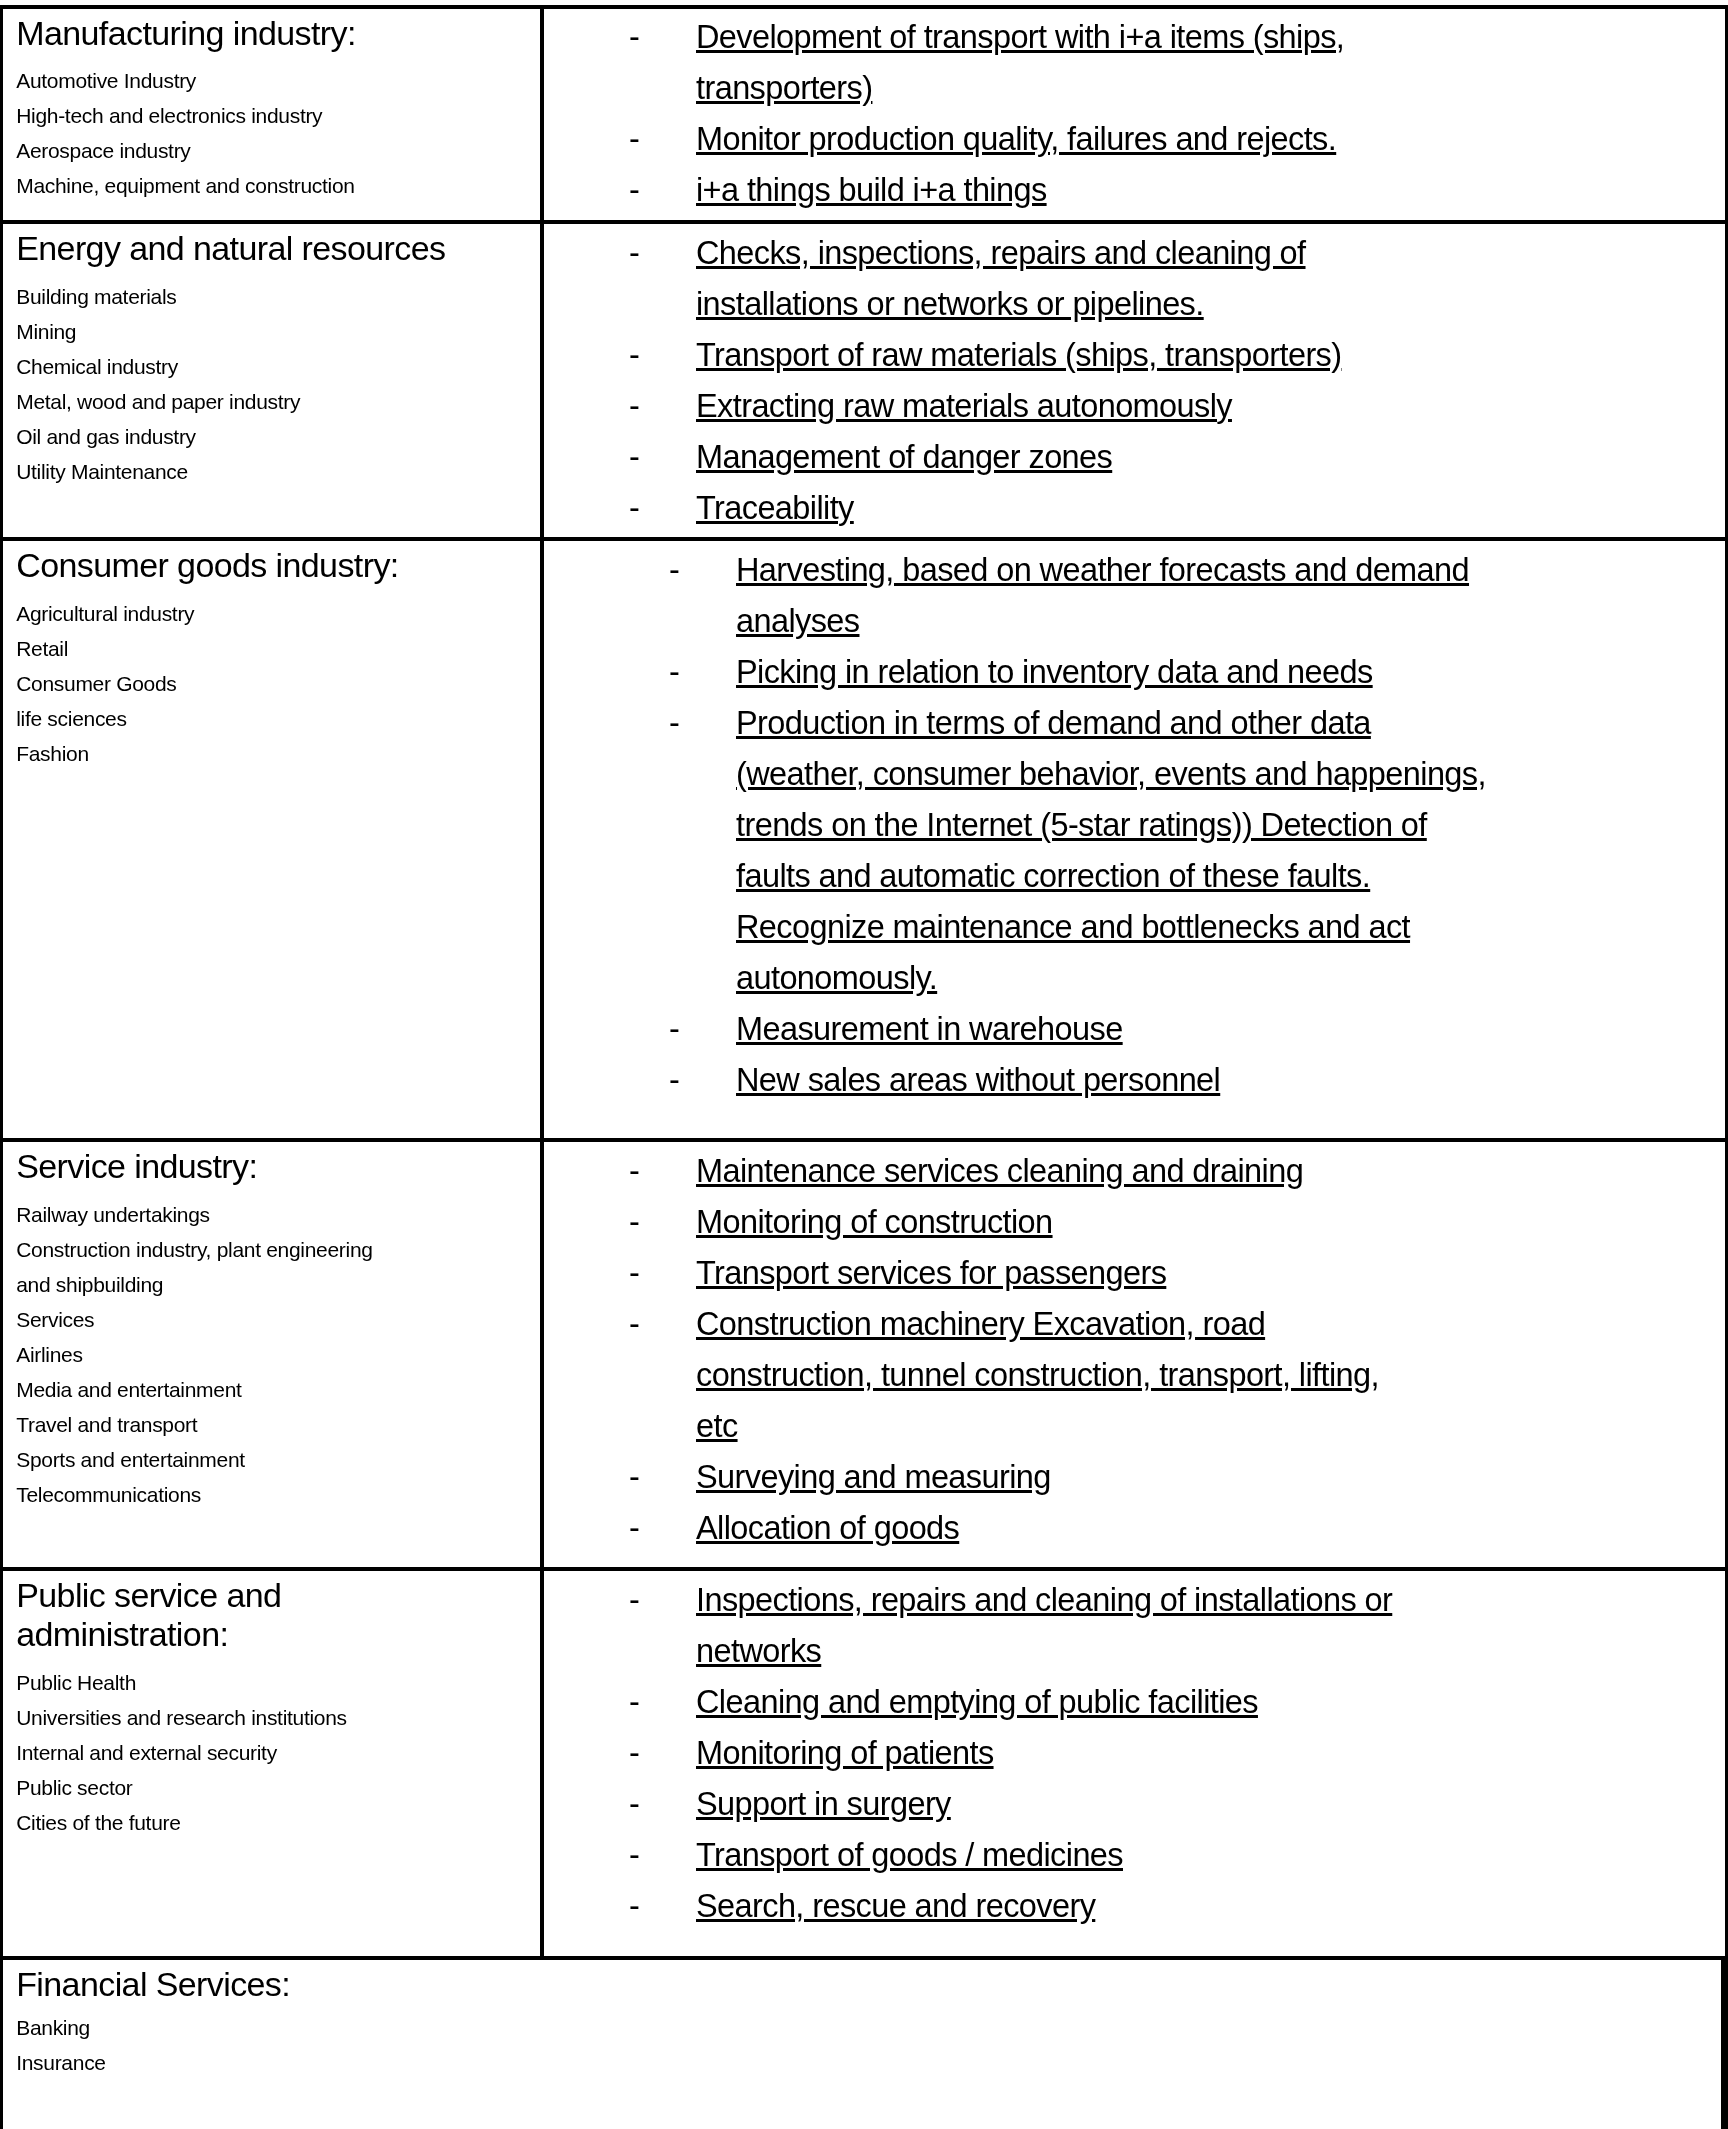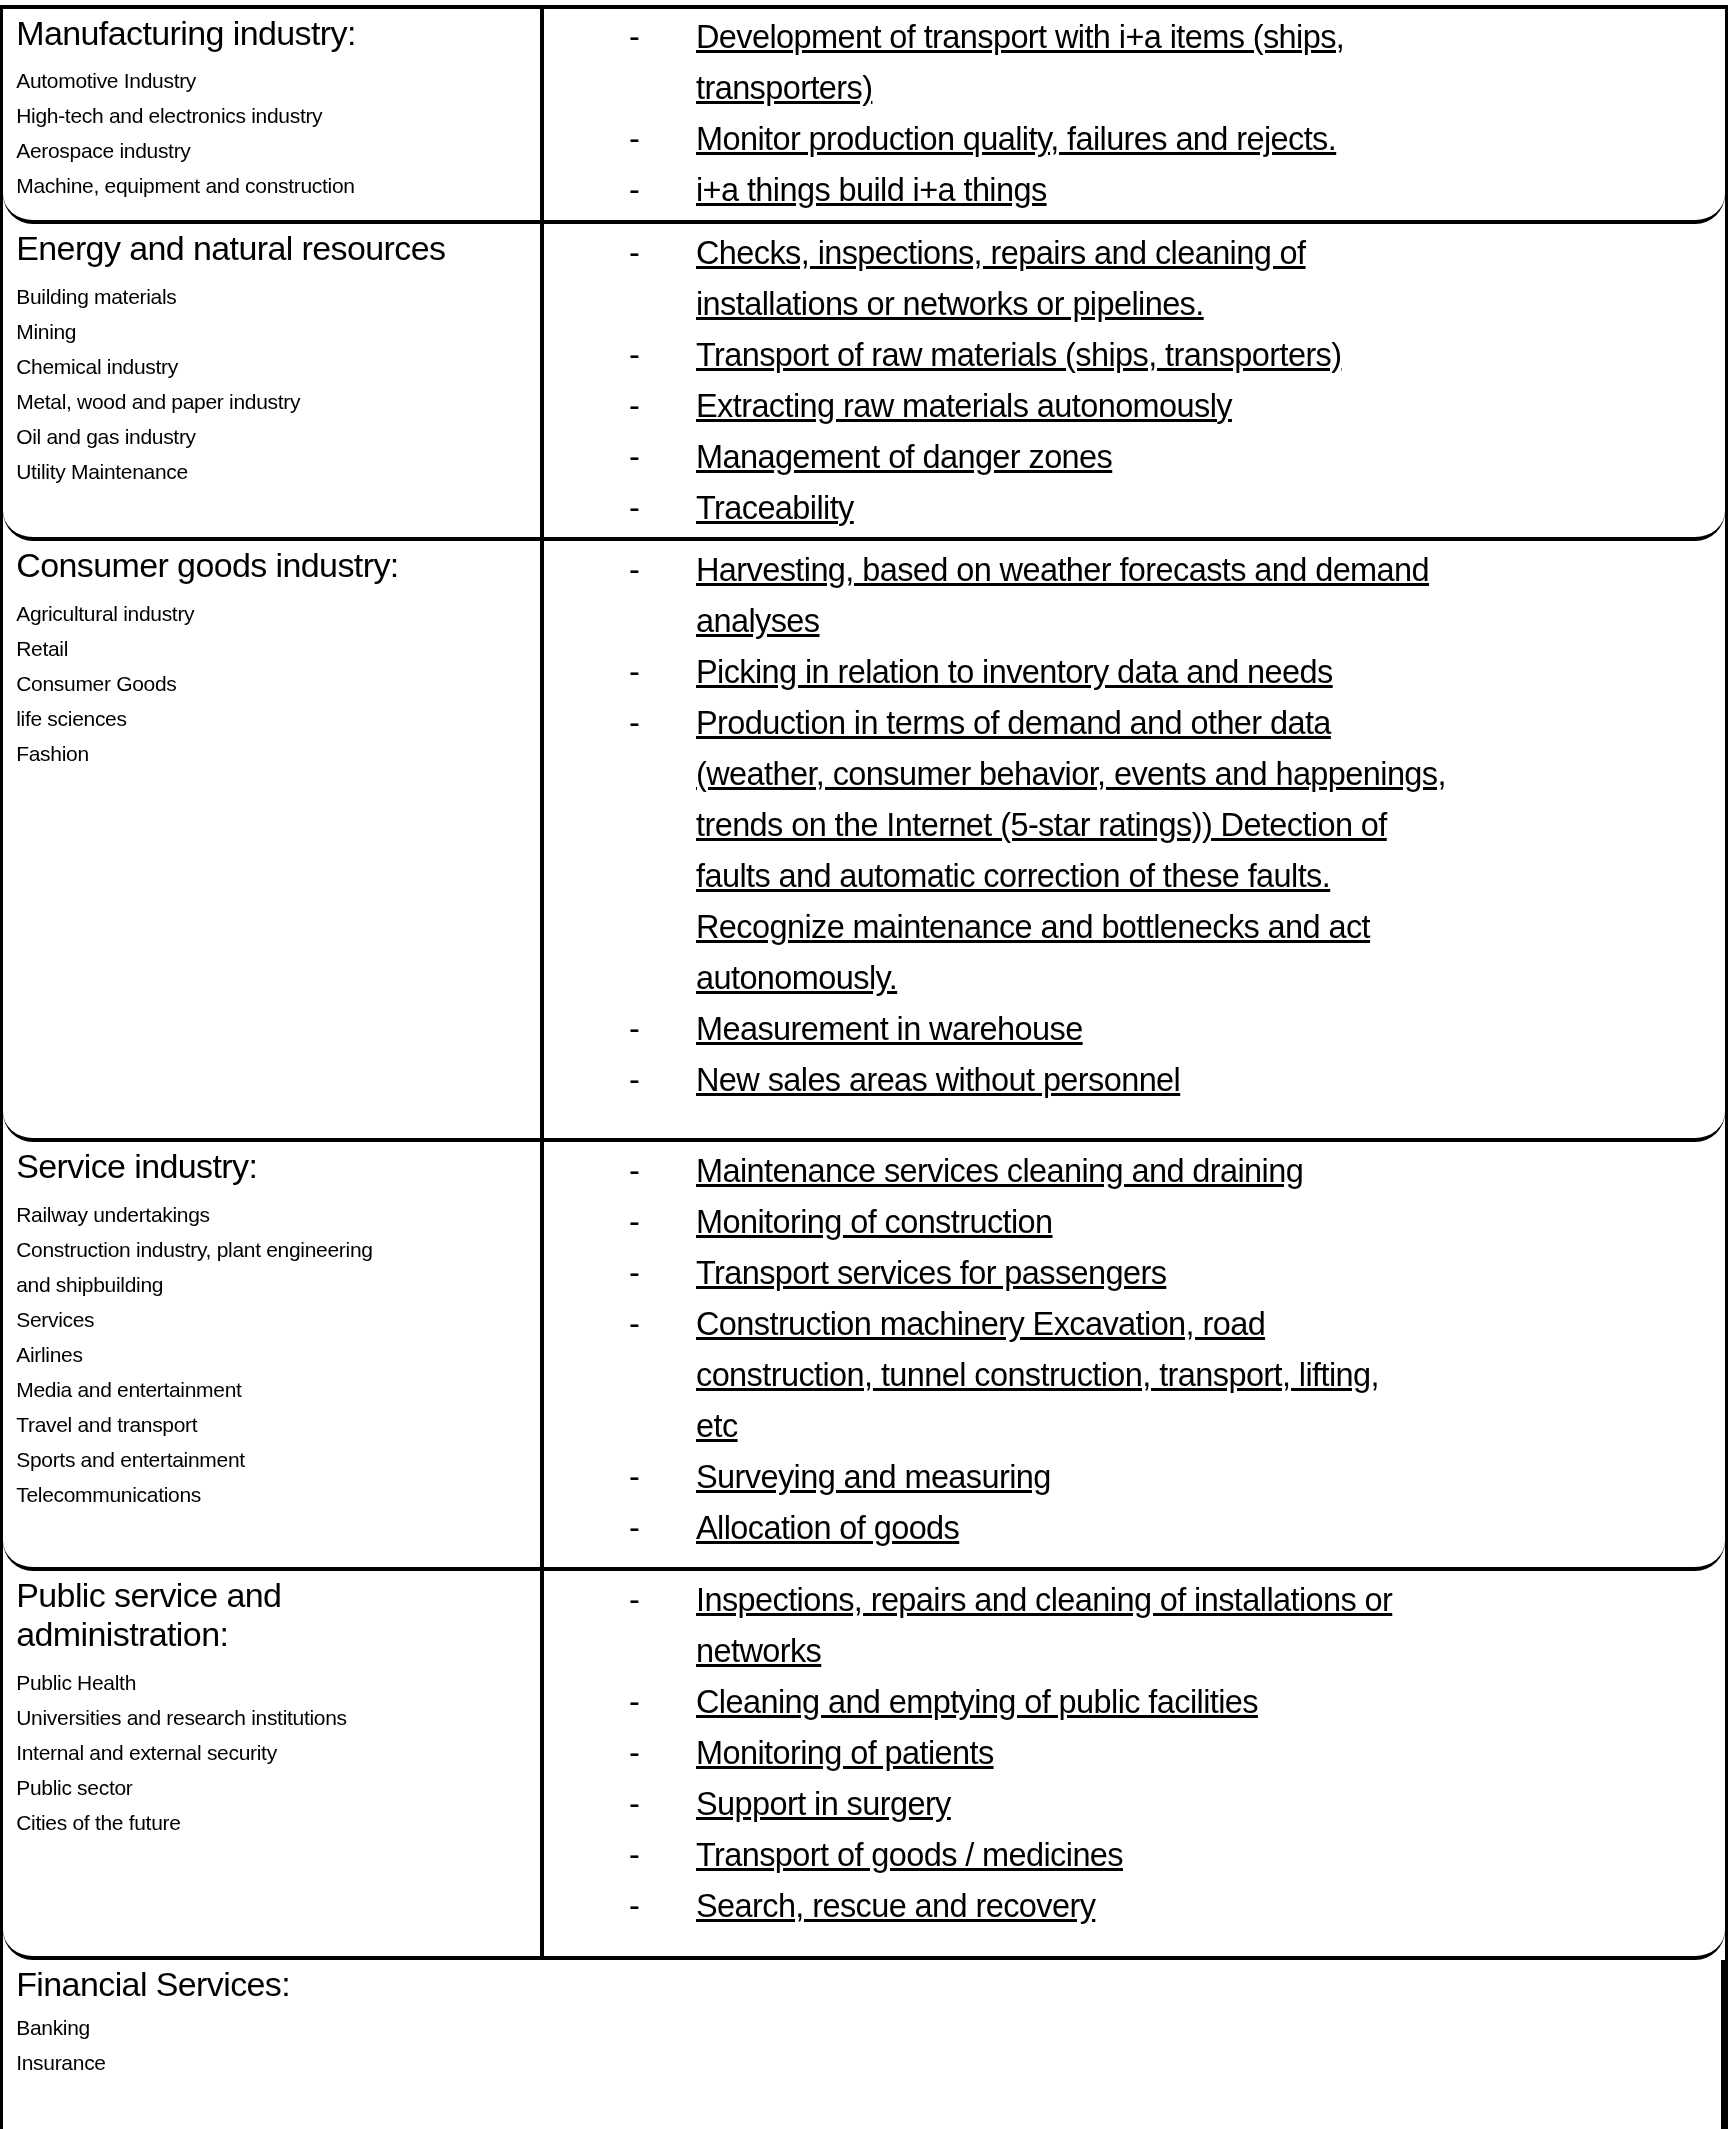--- a/index.html
+++ b/index.html
@@ -21,21 +21,20 @@
     border-top: 4.8px solid #000;
     border-left: 3.6px solid #000;
     border-right: 3.6px solid #000;
     width: 1728px;
     box-sizing: border-box;
   }
   .row {
     display: flex;
     border-bottom: 4.8px solid #000;
     align-items: stretch;
-    border-radius: 30px;
   }
   .cell-left {
     flex: 0 0 541px;
     box-sizing: border-box;
     border-right: 4.8px solid #000;
     padding: 4.8px 6px 4.8px 13.2px;
   }
   .cell-right {
     flex: 1 1 auto;
     box-sizing: border-box;
@@ -64,21 +63,21 @@
     flex: 0 0 67px;
   }
   .bullet .text {
     flex: 1 1 auto;
     white-space: pre-line;
     text-decoration: underline;
   }
   
   .row-0 { min-height: 210px; }
   .row-1 { min-height: 311px; }
-  .row-2 { min-height: 597px; }
+  .row-2 { min-height: 597px; gap: 40px; }
   .row-3 { min-height: 425px; }
   .row-4 { min-height: 385px; }
   .row-5 { min-height: 111px; flex-direction: column; }
 </style>
 </head>
 <body>
 
 <div class="page">
   <div class="table">
 

